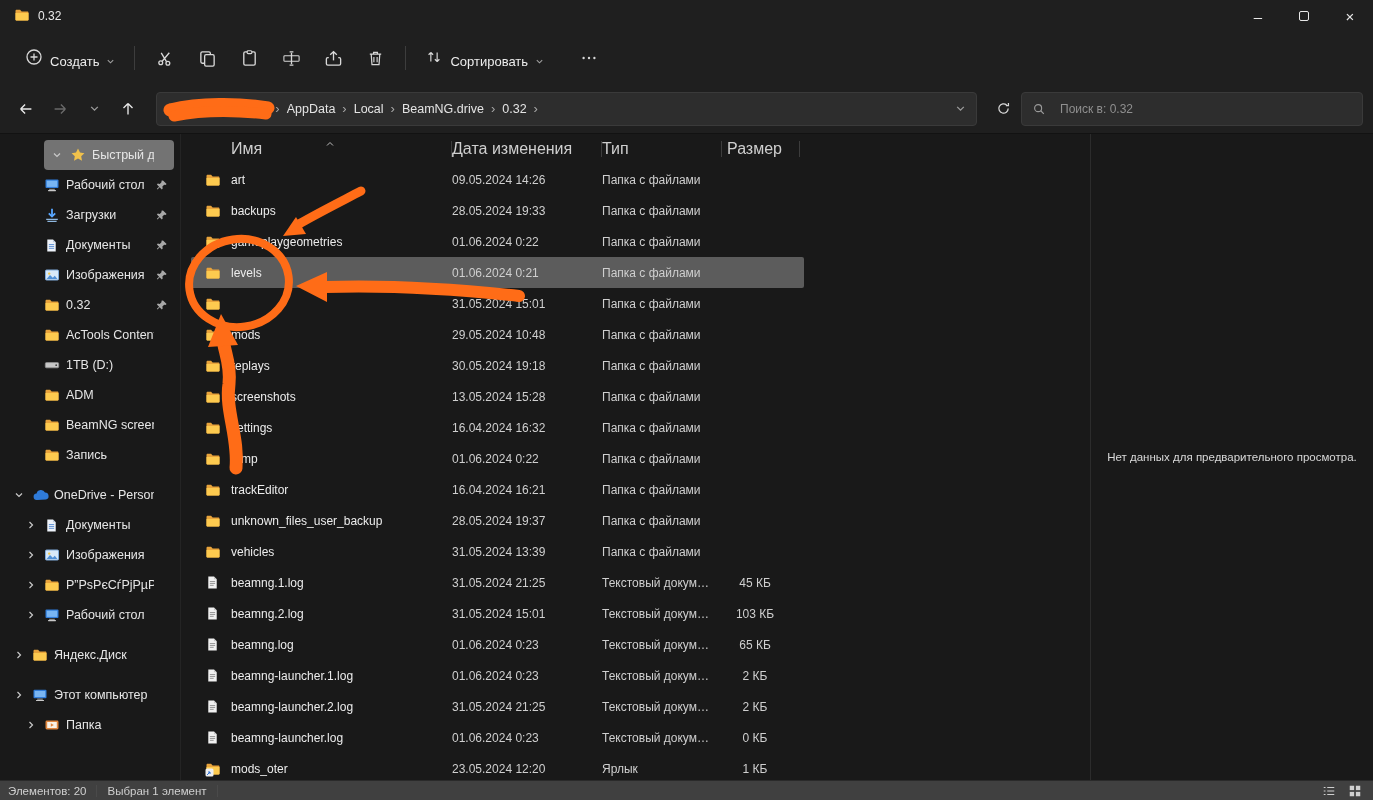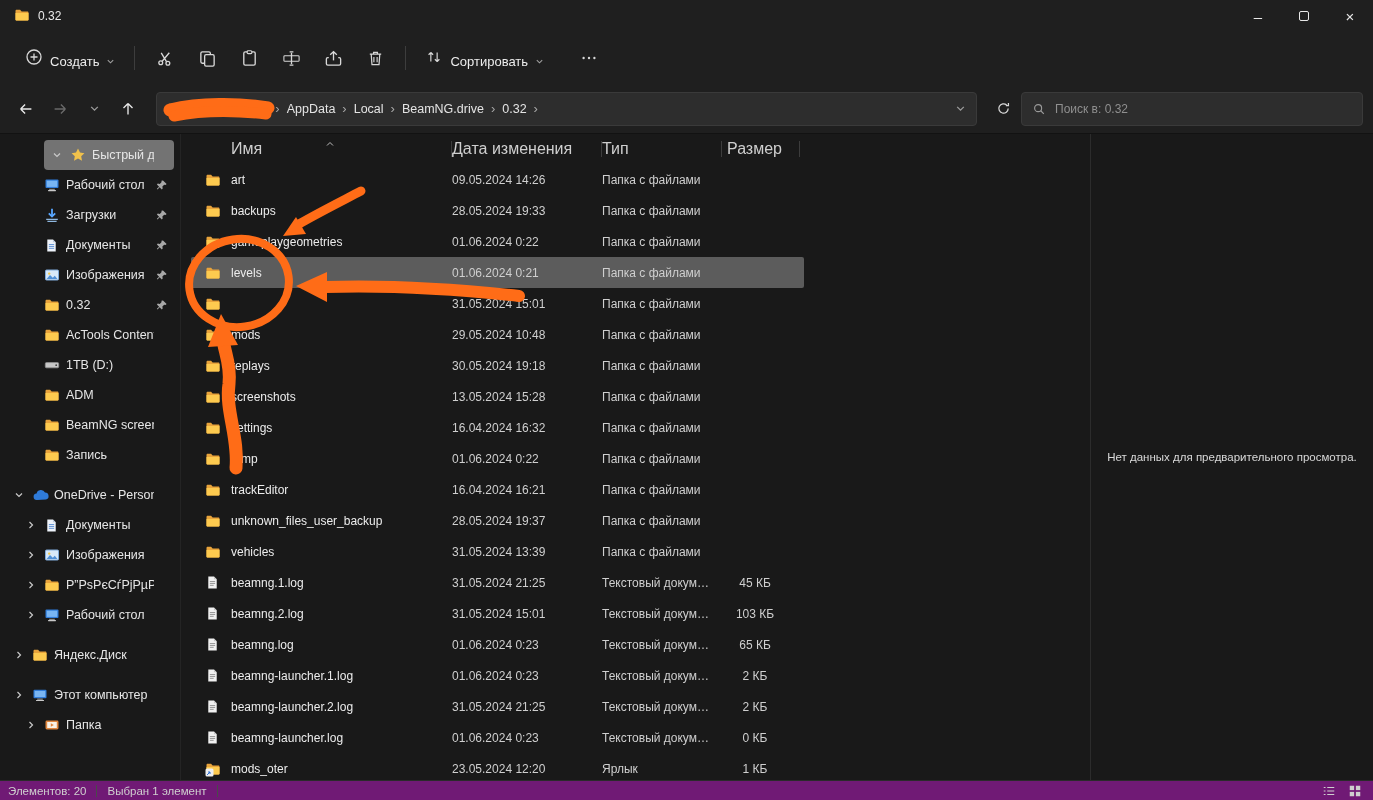--- a/index.html
+++ b/index.html
@@ -24,21 +24,21 @@
   .v-div{width:1px;height:24px;background:#3d3d3d;margin:0 8px;}
   .more-btn{margin-left:14px;}
   
   .navrow{height:50px;background:#1f1f1f;display:flex;align-items:center;padding:0 10px;gap:2px;border-bottom:1px solid #121212;}
   .nav-btn{width:32px;height:32px;display:flex;align-items:center;justify-content:center;border-radius:4px;}
   .addressbox{flex:1;height:34px;margin:0 8px 0 10px;background:#2d2d2d;border:1px solid #3a3a3a;border-radius:4px;display:flex;align-items:center;padding:0 10px;overflow:hidden;}
   .crumb{font-size:12.5px;color:#e4e4e4;padding:0 5px;white-space:nowrap;}
   .crumb-sep{color:#a8a8a8;font-size:13px;padding:0 2px;}
   .crumb-redacted{width:82px;height:16px;display:inline-block;}
   .addr-right{margin-left:auto;display:flex;align-items:center;gap:8px;}
-  .searchbox{width:342px;height:34px;background:#2d2d2d;border:1px solid #3a3a3a;border-radius:4px;display:flex;align-items:center;padding:0 10px;gap:7px;}
+  .searchbox{width:342px;height:34px;background:#2d2d2d;border:1px solid #3a3a3a;border-radius:4px;display:flex;align-items:center;padding:0 10px;gap:12px;}
   .searchbox input{flex:1;background:transparent;border:none;outline:none;color:#cfcfcf;font-size:12px;font-family:"Liberation Sans",sans-serif;}
   .searchbox input::placeholder{color:#8f8f8f;}
   
   .main{display:flex;height:646px;}
   .sidebar{width:181px;border-right:1px solid #242424;padding-top:6px;overflow:hidden;font-size:12.5px;}
   .side-item{height:30px;display:flex;align-items:center;margin:0 6px;padding:0 6px 0 8px;border-radius:4px;}
   .side-item.hl{background:#737373;margin-left:44px;}
   .side-item.gap{margin-top:10px;}
   .side-item.ind1{padding-left:20px;}
   .chev{width:18px;display:flex;align-items:center;}
@@ -55,21 +55,21 @@
   .cell-date{width:150px;color:#cfcfcf;}
   .cell-type{width:120px;color:#cfcfcf;white-space:nowrap;overflow:hidden;}
   .cell-size{width:78px;text-align:center;padding-right:12px;color:#cfcfcf;}
   .fheader .cell-name,.fheader .cell-date,.fheader .cell-type,.fheader .cell-size{
     height:16px;line-height:16px;border-right:1px solid #3c3c3c;color:#cfcfcf;}
   .fheader .cell-name{position:relative;}
   .sortcaret{position:absolute;left:44%;top:-7px;}
   
   .preview{width:283px;border-left:1px solid #2c2c2c;display:flex;align-items:center;justify-content:center;text-align:center;font-size:11.5px;color:#d9d9d9;padding:0 2px;}
   
-  .statusbar{height:20px;background:#701a75;border-top:1px solid #2a2a2a;display:flex;align-items:center;padding:0 8px;gap:10px;font-size:11.5px;color:#cfcfcf;}
+  .statusbar{height:20px;background:#404040;border-top:1px solid #2a2a2a;display:flex;align-items:center;padding:0 8px;gap:10px;font-size:11.5px;color:#cfcfcf;}
   .status-div{width:1px;height:12px;background:#4a4a4a;}
   .status-right{margin-left:auto;display:flex;gap:6px;align-items:center;}
   .status-ic{width:20px;height:16px;display:flex;align-items:center;justify-content:center;border-radius:2px;}
   
   .ann{position:absolute;left:0;top:0;z-index:100;pointer-events:none;}
   .ann .s{stroke:var(--acc);fill:none;stroke-linecap:round;stroke-linejoin:round;}
   .ann .f{fill:var(--acc);stroke:none;}
 </style>
 </head>
 <body>

